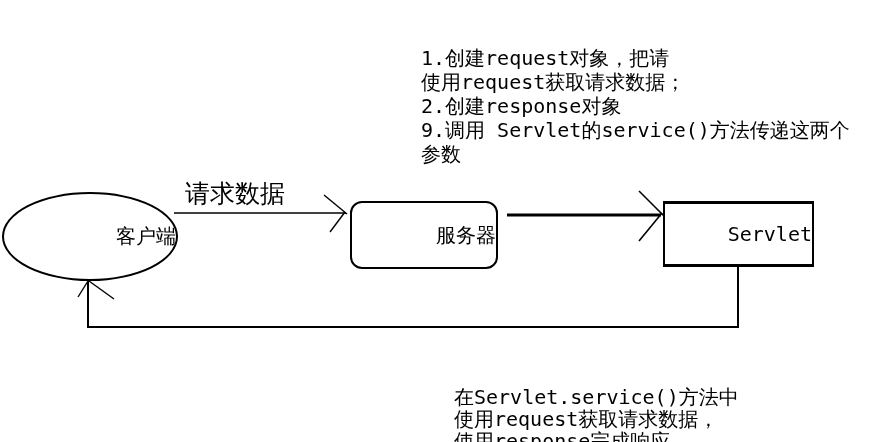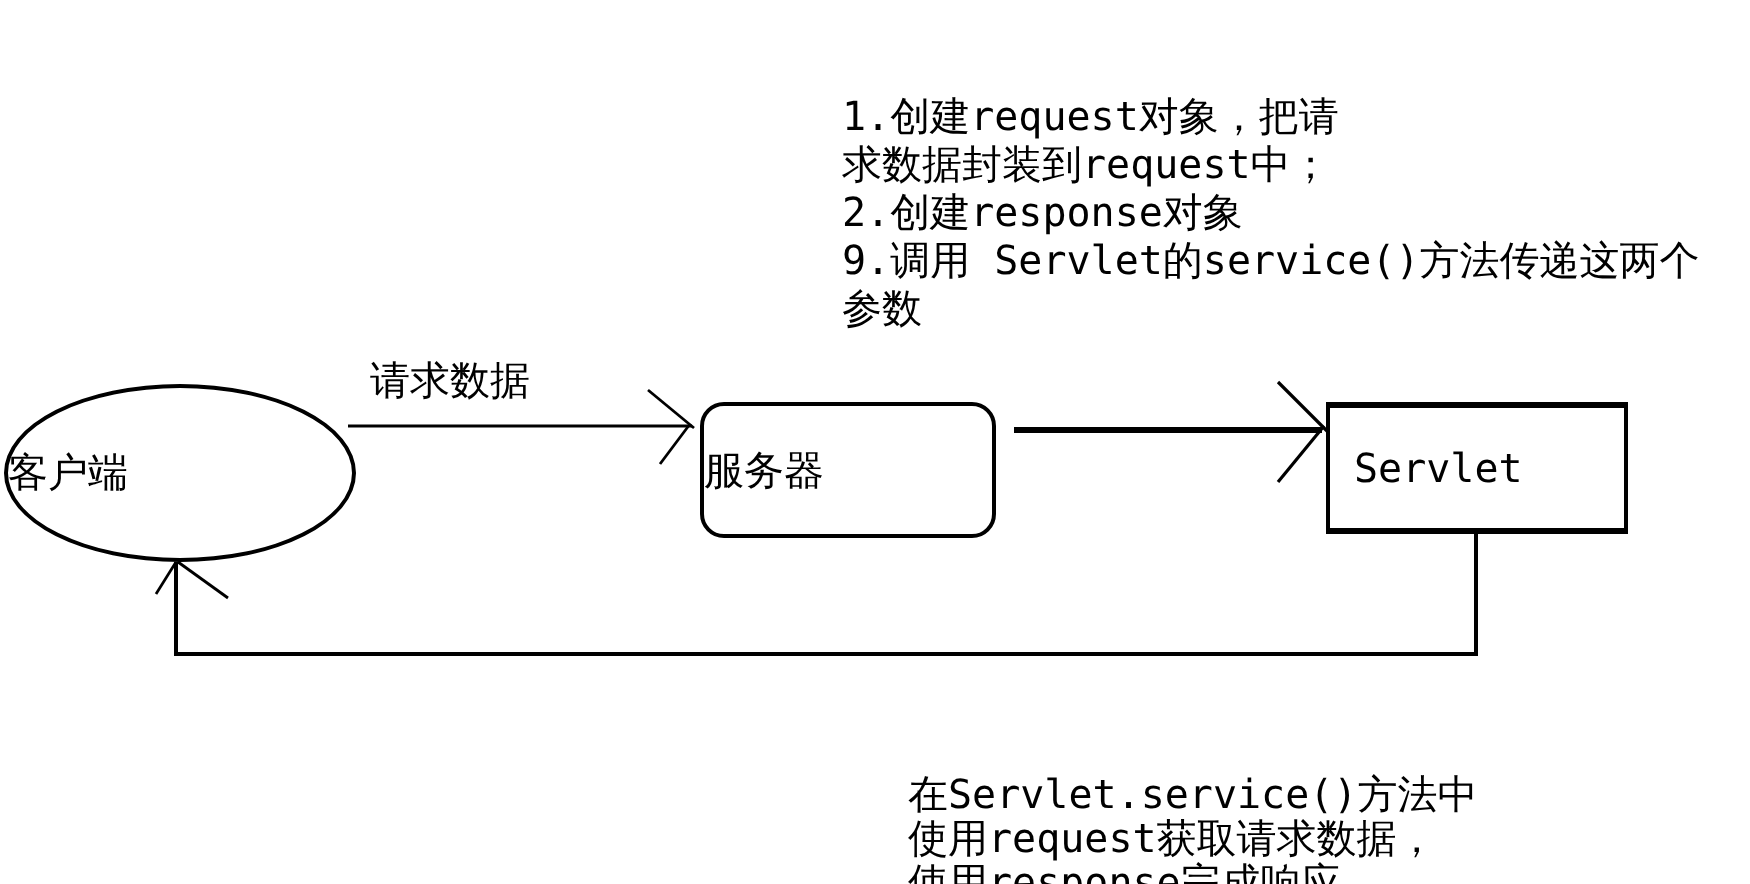--- a/index.html
+++ b/index.html
@@ -14,21 +14,21 @@
   }
   .layer {
     position: absolute;
     left: 0; top: 0;
     width: 875px; height: 442px;
   }
   .node {
     position: absolute;
     display: flex;
     align-items: center;
-    justify-content: flex-start;
+    justify-content: flex-end;
     font-size: 20px;
     white-space: nowrap;
     box-sizing: border-box;
   }
   .client-ellipse {
     left: 2px; top: 192px;
     width: 176px; height: 89px;
     border: 2px solid #000000;
     border-radius: 50%;
   }
@@ -42,21 +42,21 @@
     left: 663px; top: 201px;
     width: 151px; height: 66px;
     border: 2px solid #000000;
     border-top-width: 3px;
     border-bottom-width: 3px;
     padding-left: 12px;
   }
   .edge-label {
     position: absolute;
     left: 185px; top: 177px;
-    font-size: 20px;
+    font-size: 25px;
     white-space: nowrap;
   }
   .annotation {
     position: absolute;
     font-size: 20px;
     white-space: nowrap;
   }
   .annotation-top {
     left: 421px; top: 46px;
     line-height: 24px;
@@ -102,21 +102,21 @@
   </div>
 
   <div class="node servlet-box">
     <span>Servlet</span>
   </div>
 
   <div class="edge-label">请求数据</div>
 
   <div class="annotation annotation-top">
     <div class="line">1.创建request对象，把请</div>
-    <div class="line">求数据封装到request中；</div>
+    <div class="line">使用request获取请求数据；</div>
     <div class="line">2.创建response对象</div>
     <div class="line">9.调用 Servlet的service()方法传递这两个</div>
     <div class="line">参数</div>
   </div>
 
   <div class="annotation annotation-bottom">
     <div class="line">在Servlet.service()方法中</div>
     <div class="line">使用request获取请求数据，</div>
     <div class="line">使用response完成响应。</div>
   </div>

